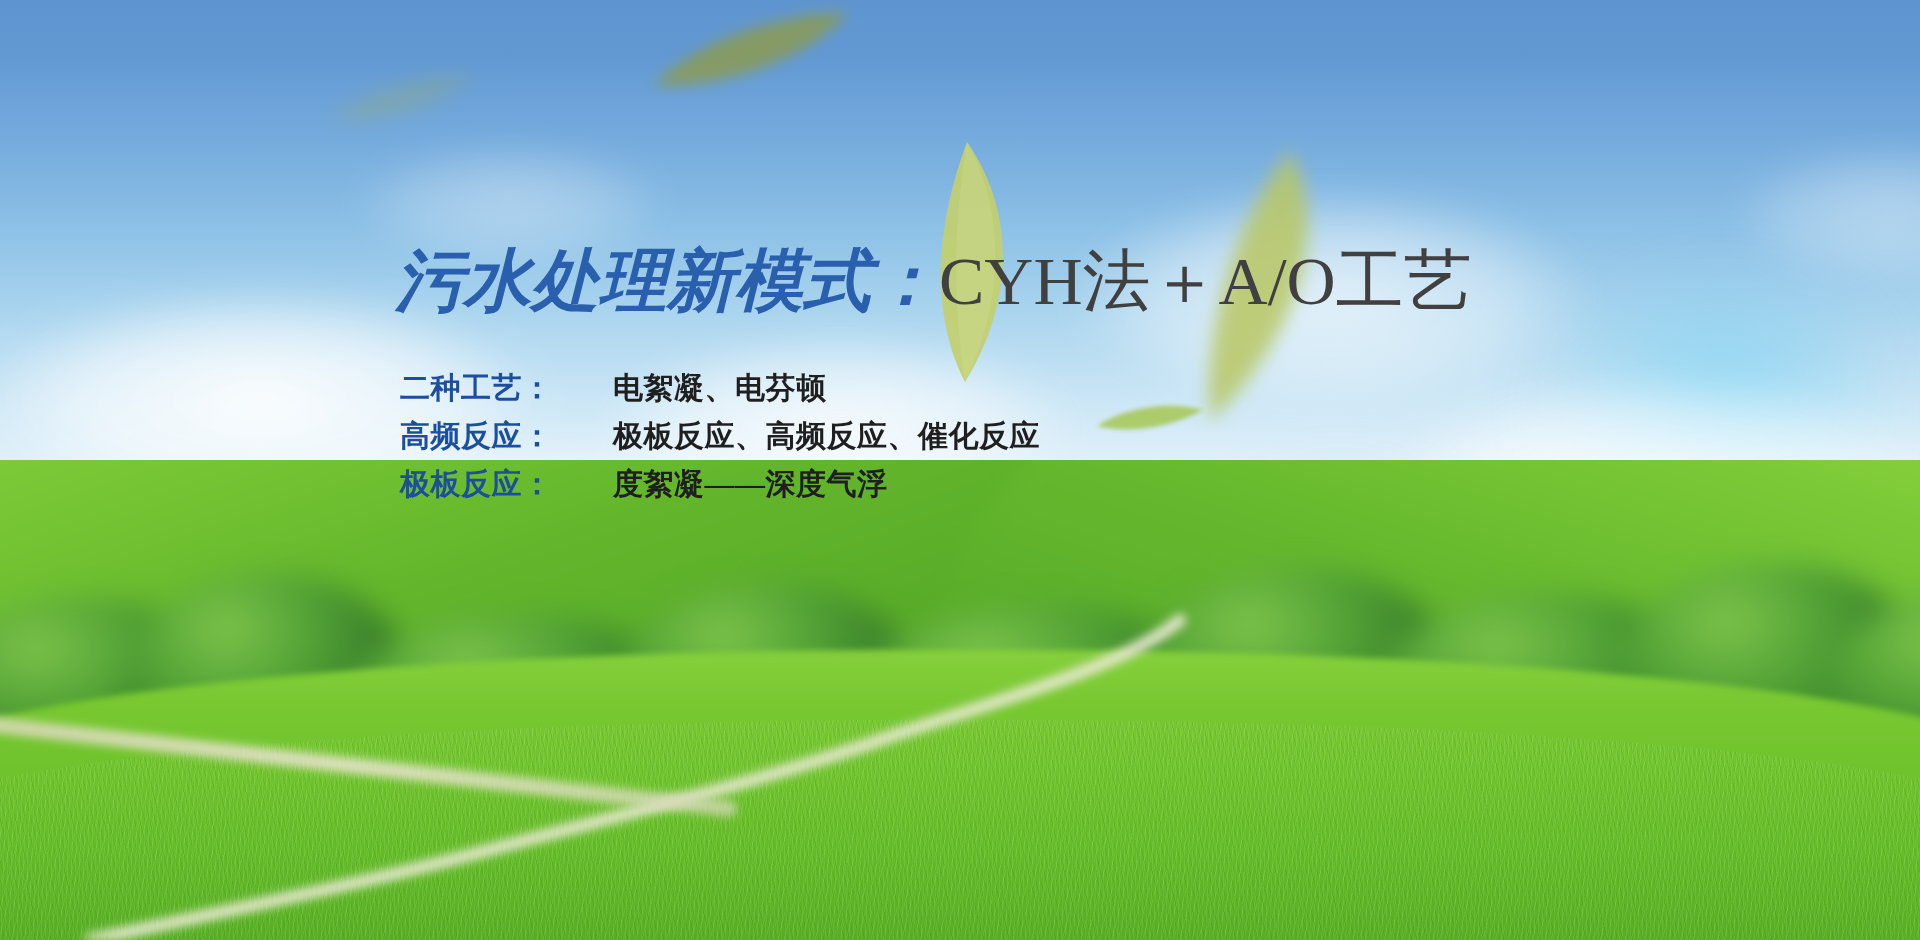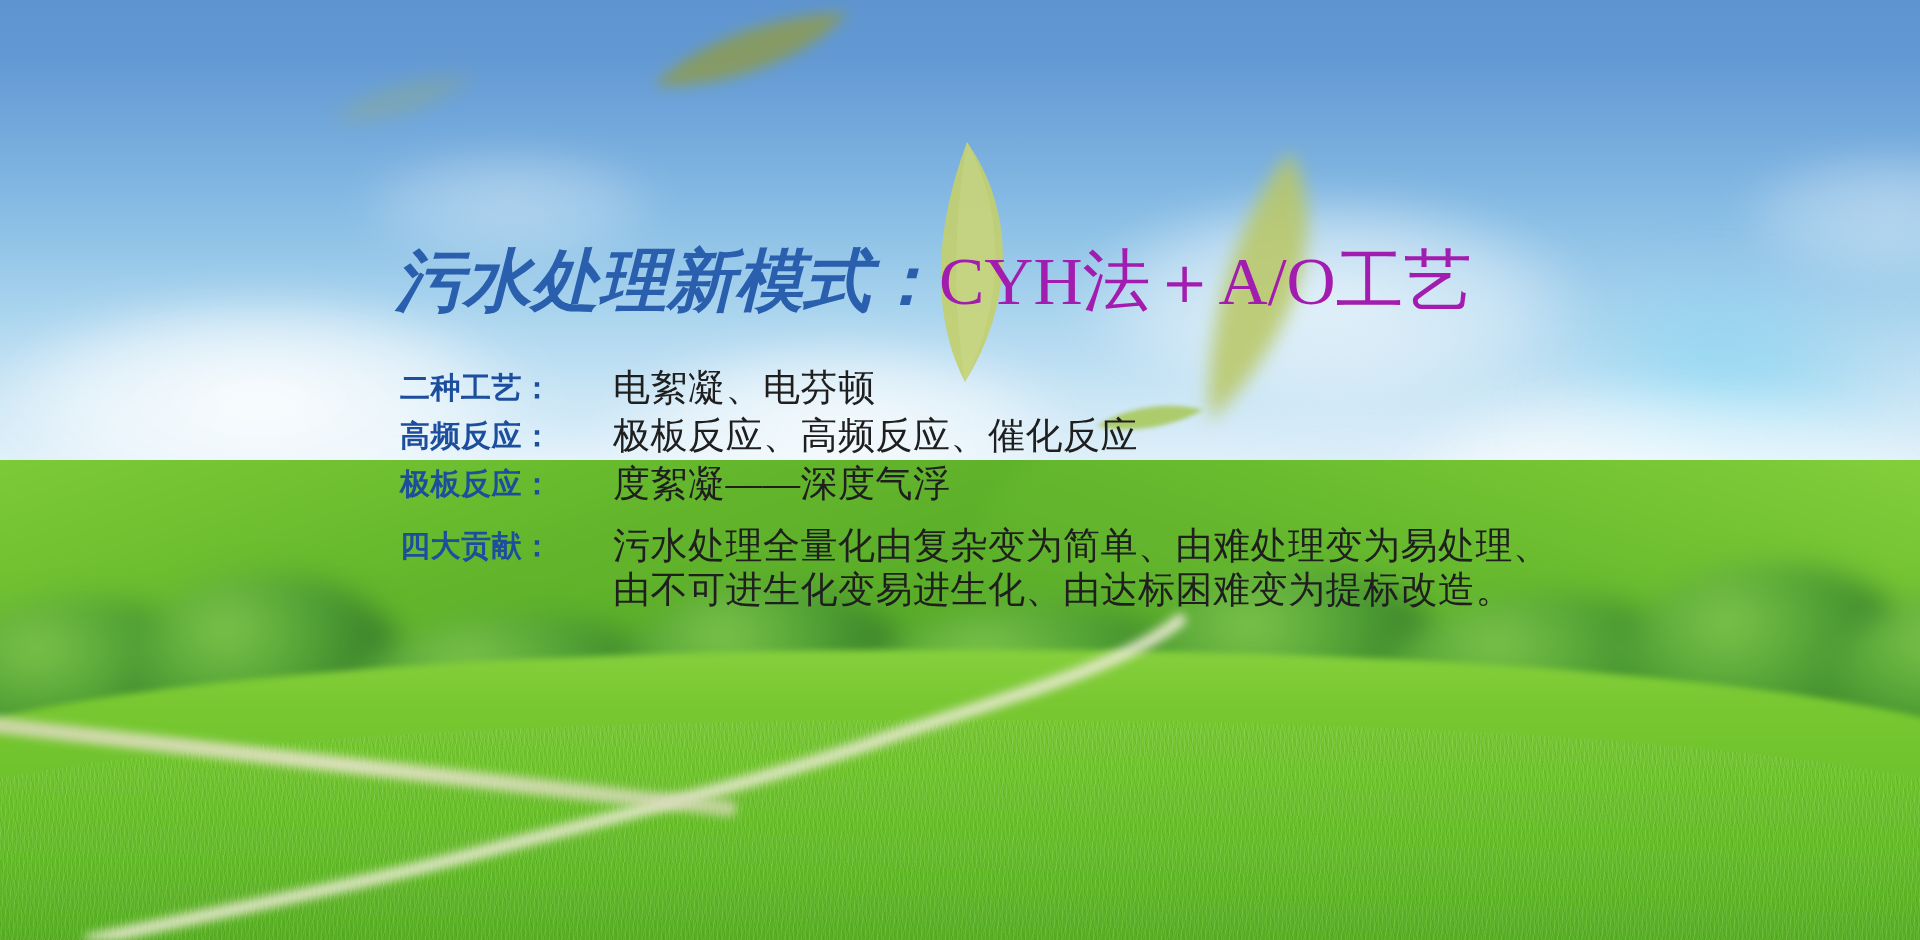--- a/index.html
+++ b/index.html
@@ -194,21 +194,21 @@
     position: absolute;
     left: 395px;
     top: 246px;
     font-size: 68px;
     line-height: 1.05;
     font-weight: 700;
     letter-spacing: 0px;
     white-space: nowrap;
   }
   .title .t-blue  { color: #2a5fae; font-style: italic; }
-  .title .t-dark  { color: #a21caf; font-weight: 500; }
+  .title .t-dark  { color: #404040; font-weight: 500; }
 
   .rows {
     position: absolute;
     left: 400px;
     top: 366px;
     width: 1180px;
   }
   .row {
     display: flex;
     align-items: flex-start;
@@ -221,22 +221,22 @@
     color: #1d4e9e;
     font-size: 30px;
     font-weight: 700;
     line-height: 44px;
     white-space: nowrap;
     letter-spacing: 0.5px;
   }
   .row-value {
     flex: 1 1 auto;
     color: #1f1f1f;
-    font-size: 37px;
-    font-weight: 400;
+    font-size: 30px;
+    font-weight: 700;
     line-height: 44px;
     letter-spacing: 0.5px;
   }
   .row-value .vline { display: block; }
   .row.gap-before { margin-top: 18px; }
 </style>
 </head>
 <body>
 
 <div class="stage">
@@ -338,24 +338,17 @@
         </div>
       </div>
 
       <div class="row">
         <div class="row-label">极板反应：</div>
         <div class="row-value">
           <span class="vline">度絮凝——深度气浮</span>
         </div>
       </div>
 
-      <div class="row gap-before">
-        <div class="row-label">四大贡献：</div>
-        <div class="row-value">
-          <span class="vline">污水处理全量化由复杂变为简单、由难处理变为易处理、</span>
-          <span class="vline">由不可进生化变易进生化、由达标困难变为提标改造。</span>
-        </div>
-      </div>
 
     </div>
   </div>
 
 </div>
 
 </body></html>

